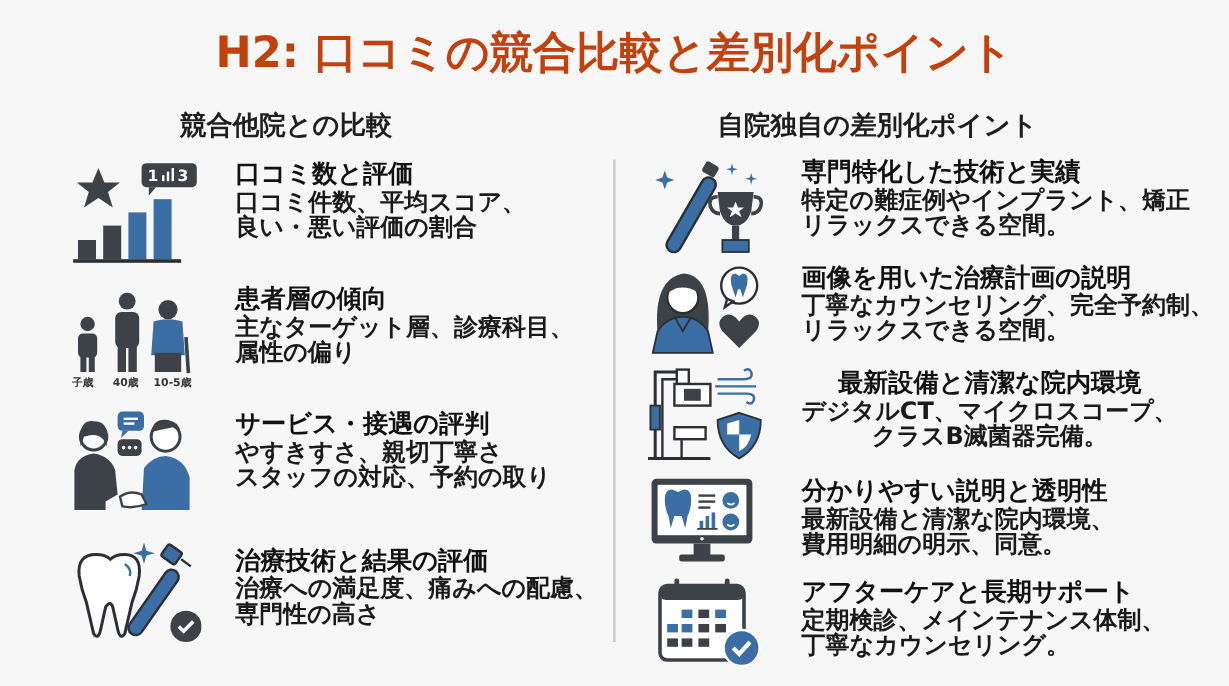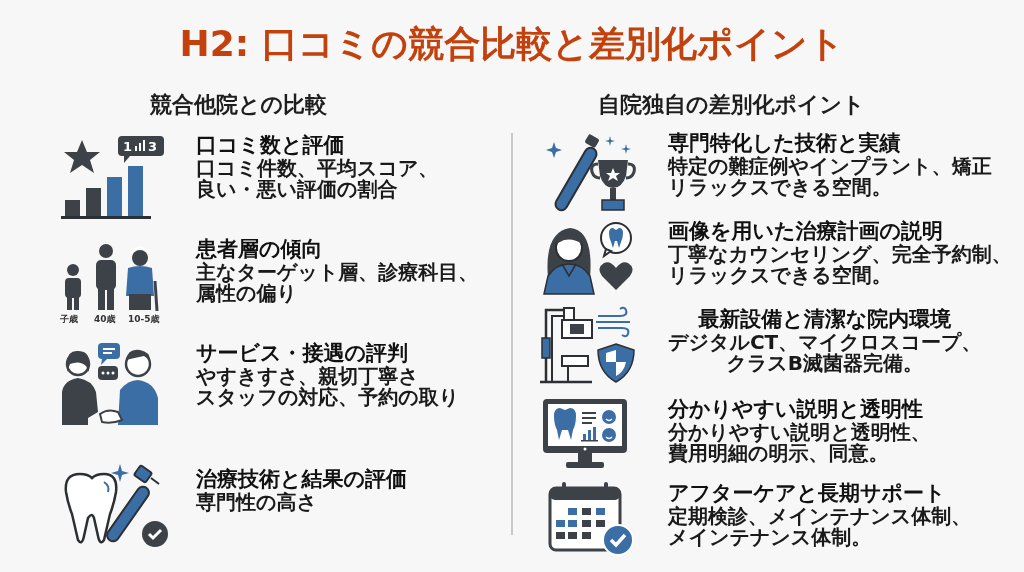--- a/index.html
+++ b/index.html
@@ -97,35 +97,36 @@
       <path d="M42,74 Q50,68 60,72 L64,80 Q54,84 44,82 Z" fill="#fff" stroke="#3d4248" stroke-width="2"></path>
     </svg>
   </div>
   <div class="text">
     <div class="h">サービス・接遇の評判</div>
     <div class="d">やすきすさ、親切丁寧さ</div>
     <div class="d">スタッフの対応、予約の取り</div>
   </div>
 </div>
 
-<div class="item" style="left:58px;top:462px;justify-content:center;">
+<div class="item" style="left:58px;top:450px;justify-content:center;">
   <div class="icon">
     <svg width="110" height="88" viewBox="0 0 110 88">
       <path d="M8,30 Q6,12 22,12 Q30,12 34,16 Q38,12 46,12 Q60,12 58,30 Q56,42 52,52 L46,78 Q42,84 40,74 L36,56 Q34,50 30,56 L26,74 Q24,84 20,78 L14,52 Q10,42 8,30Z" fill="#fff" stroke="#2c2f33" stroke-width="2.5"></path>
       <path d="M46,20 Q52,24 50,30" stroke="#3a6ea5" stroke-width="2" fill="none"></path>
       <polygon points="62,2 64,9 71,11 64,13 62,20 60,13 53,11 60,9" fill="#3a6ea5"></polygon>
       <rect x="78" y="6" width="14" height="12" rx="2" fill="#3a6ea5" stroke="#2c2f33" stroke-width="2" transform="rotate(35 85 12)"></rect>
       <line x1="93" y1="16" x2="101" y2="22" stroke="#2c2f33" stroke-width="2"></line>
       <rect x="64" y="20" width="12" height="64" rx="6" fill="#3a6ea5" stroke="#2c2f33" stroke-width="2" transform="rotate(35 70 52)"></rect>
       <circle cx="97" cy="72" r="13" fill="#3d4248"></circle>
       <path d="M91,72 L95,76 L103,68" stroke="#fff" stroke-width="3" fill="none"></path>
     </svg>
   </div>
   <div class="text" style="margin-top:4px;">
     <div class="h">治療技術と結果の評価</div>
+    <div class="d">治療への満足度、痛みへの配慮、</div>
     <div class="d">専門性の高さ</div>
   </div>
 </div>
 
 <div class="item" style="left:540px;top:130px;">
   <div class="icon" style="width:100px;">
     <svg width="100" height="88" viewBox="0 0 100 88">
       <polygon points="14,12 16,18 22,20 16,22 14,28 12,22 6,20 12,18" fill="#3a6ea5"></polygon>
       <polygon points="24,62 26,67 31,69 26,71 24,76 22,71 17,69 22,67" fill="#3a6ea5"></polygon>
       <polygon points="70,6 71,10 75,11 71,12 70,16 69,12 65,11 69,10" fill="#3a6ea5"></polygon>
@@ -212,21 +213,21 @@
         <circle cx="69" cy="39" r="7" fill="#3a6ea5"></circle>
       <path d="M66,23 Q69,26 72,23" stroke="#fff" stroke-width="1.5" fill="none"></path>
       <path d="M66,41 Q69,44 72,41" stroke="#fff" stroke-width="1.5" fill="none"></path>
       <circle cx="45" cy="53" r="1.5" fill="#fff"></circle>
       <rect x="38" y="57" width="14" height="10" fill="#3d4248"></rect>
       <rect x="26" y="66" width="38" height="6" rx="2" fill="#3d4248"></rect>
     </svg>
   </div>
   <div class="text">
     <div class="h">分かりやすい説明と透明性</div>
-    <div class="d">分かりやすい説明と透明性、</div>
+    <div class="d">最新設備と清潔な院内環境、</div>
     <div class="d">費用明細の明示、同意。</div>
   </div>
 </div>
 
 <div class="item" style="left:540px;top:480px;">
   <div class="icon" style="width:100px;height:80px;">
     <svg width="100" height="80" viewBox="0 0 100 80">
       <rect x="10" y="8" width="70" height="62" rx="6" fill="#fff" stroke="#3d4248" stroke-width="3"></rect>
       <rect x="10" y="8" width="70" height="12" rx="5" fill="#3d4248"></rect>
       <rect x="22" y="2" width="4" height="12" rx="2" fill="#3d4248"></rect>
@@ -241,15 +242,15 @@
       <rect x="16" y="52" width="9" height="7" fill="#3d4248"></rect>
         <rect x="28" y="52" width="9" height="7" fill="#3d4248"></rect>
         <rect x="42" y="52" width="9" height="7" fill="#3d4248"></rect>
       <circle cx="78" cy="60" r="15" fill="#3a6ea5" stroke="#fff" stroke-width="2"></circle>
       <path d="M71,60 L76,65 L85,55" stroke="#fff" stroke-width="3.5" fill="none"></path>
     </svg>
   </div>
   <div class="text">
     <div class="h">アフターケアと長期サポート</div>
     <div class="d">定期検診、メインテナンス体制、</div>
-    <div class="d">メインテナンス体制。</div>
+    <div class="d">丁寧なカウンセリング。</div>
   </div>
 </div>
 
 </body></html>

